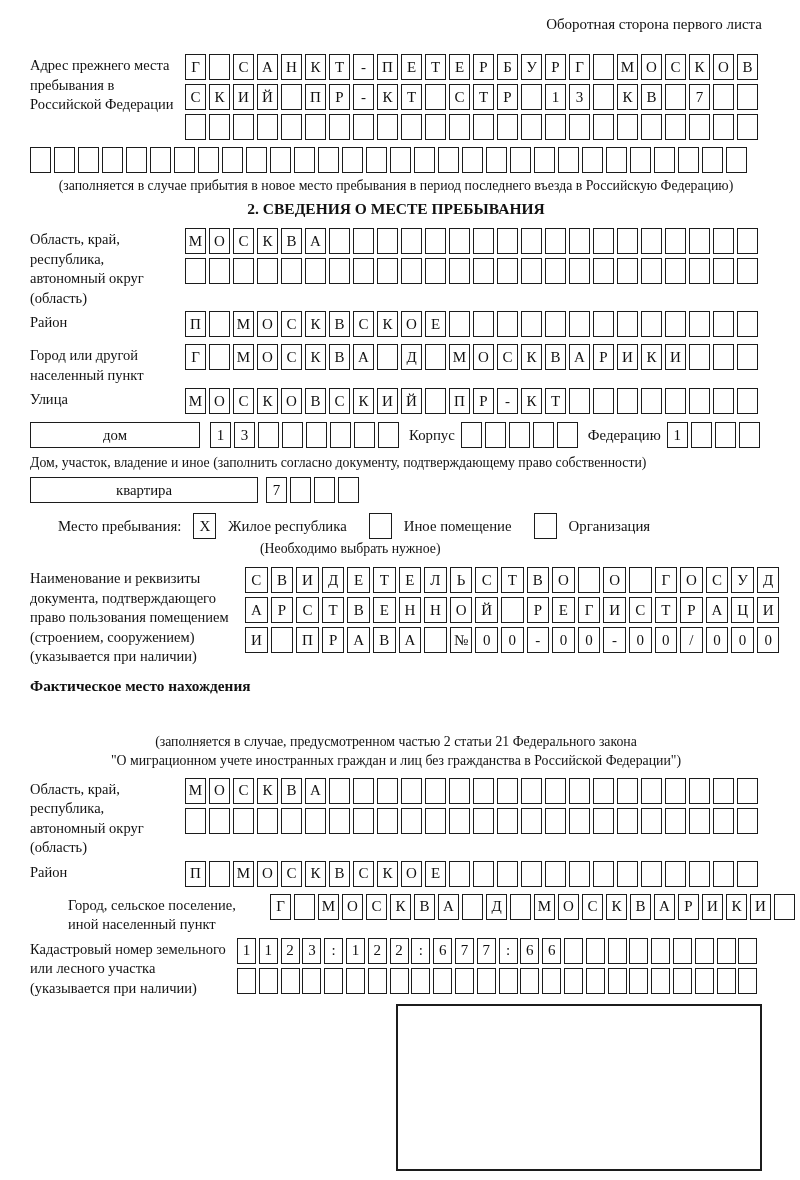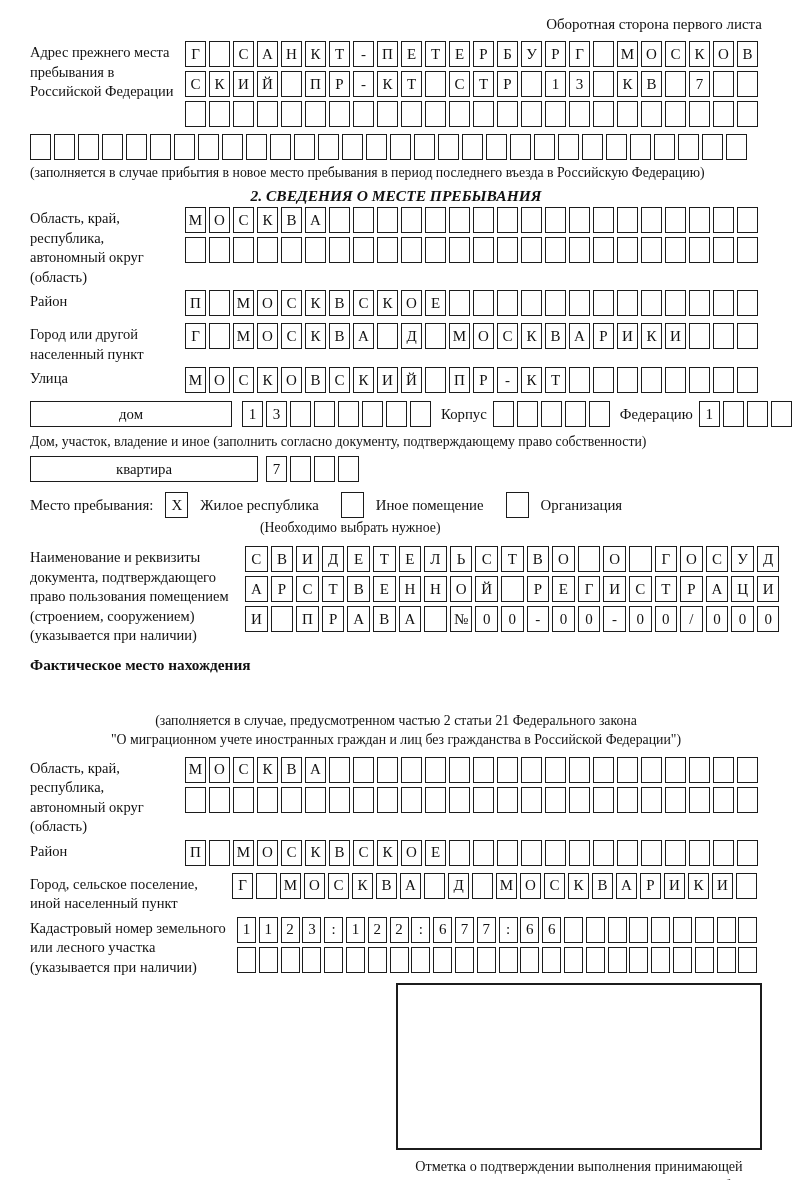--- a/index.html
+++ b/index.html
@@ -1,51 +1,51 @@
 <!DOCTYPE html>
 <html lang="ru"><head>
 <meta charset="utf-8">
 <style>
   * { margin:0; padding:0; box-sizing:border-box; }
   html,body { background:#ffffff; }
   body { width:800px; height:1180px; overflow:hidden;
          font-family:"Liberation Serif","DejaVu Serif",serif; color:#111; }
   .page { width:800px; height:1180px; padding:16px 38px 0 30px; }
 
-  .hdr { text-align:right; font-size:15px; margin-bottom:8px; }
+  .hdr { text-align:right; font-size:15px; margin-bottom:21px; }
 
   .frow { display:flex; align-items:flex-start; margin-bottom:3px; }
   .flabel { flex:none; width:155px; font-size:14.5px; line-height:19.5px; padding-top:2px; padding-right:6px; }
   .flabel.w215 { width:215px; }
   .flabel.w207 { width:207px; }
-  .flabel.w202 { width:202px; }
+  .flabel.w202 { width:202px;margin-left:38px; }
   .rows { flex:1 1 auto; }
 
   .cells { display:flex; gap:3px; margin-bottom:4px; }
   .cell { flex:none; width:21px; height:26px; border:1.6px solid #1c1c1c;
           display:flex; align-items:center; justify-content:center;
           font-size:15px; line-height:1; background:#fff; }
   .cells.wide .cell { width:22.6px; }
   .cells.sm { gap:2.8px; }
   .cells.sm .cell { width:19px; }
 
   .note { font-size:13.8px; line-height:17px; margin:1px 0 6px 0; }
-  .center { }
-  .sec-title { text-align:center; font-weight:bold; font-size:15.5px; margin:6px 0 2px 0;font-style:italic; }
+  .center { text-align:center; }
+  .sec-title { text-align:center; font-weight:bold; font-size:15.5px; margin:6px 0 10px 0; }
 
   .houserow { display:flex; align-items:flex-start; margin:4px 0 2px 0; }
   .labelbox { flex:none; height:26px; border:1.6px solid #1c1c1c;
               display:flex; align-items:center; justify-content:center;
               font-size:14.8px; background:#fff; }
-  .labelbox.w170 { width:202px; margin-right:10px;text-align:right; }
+  .labelbox.w170 { width:170px; margin-right:10px;text-align:right; }
   .labelbox.w203 { width:228px; margin-right:8px; }
   .inlbl { font-size:14.8px; line-height:26px; padding:0 6px 0 10px; }
 
   .stayrow { display:flex; align-items:center; margin:6px 0 2px 0; }
-  .staylbl { font-size:14.8px; margin-right:12px; }
+  .staylbl { font-size:14.8px; margin-right:12px;margin-left:28px; }
   .chk { flex:none; width:23px; height:26px; border:1.6px solid #1c1c1c;
          display:flex; align-items:center; justify-content:center; font-size:15px; background:#fff; }
   .optlbl { font-size:14.8px; margin:0 22px 0 12px; }
   .stay-note { font-size:13.8px; margin:0 0 10px 230px; }
 
   .fact-title { text-align:left; font-weight:bold; font-size:15.3px; margin:10px 0 8px 0; }
   .fact-note { text-align:center; font-size:13.8px; line-height:19px; }
   .fact-notes { margin-bottom:8px;margin-top:37px; }
 
   .stamp-wrap { width:366px; margin-left:auto; margin-top:6px; }

